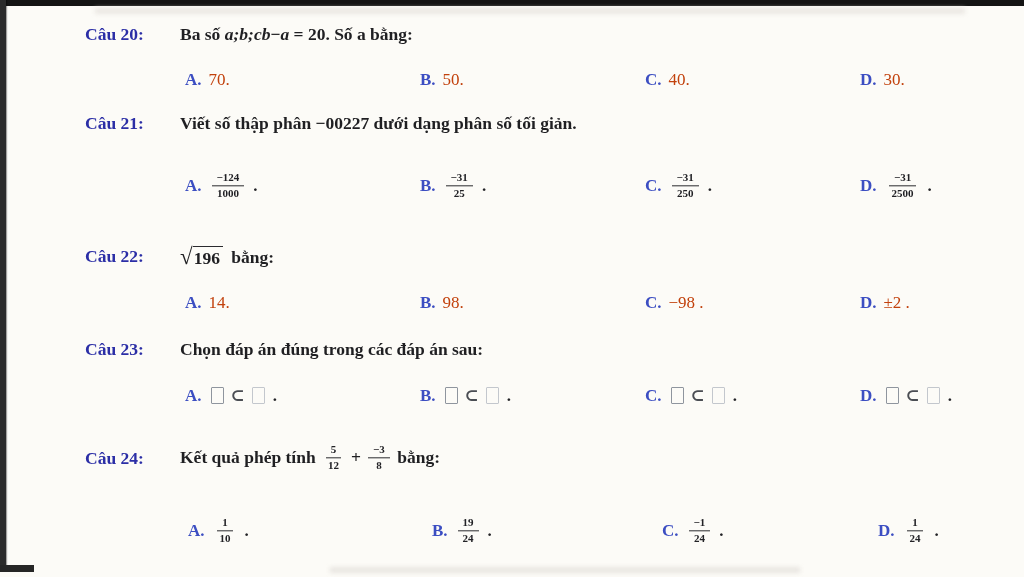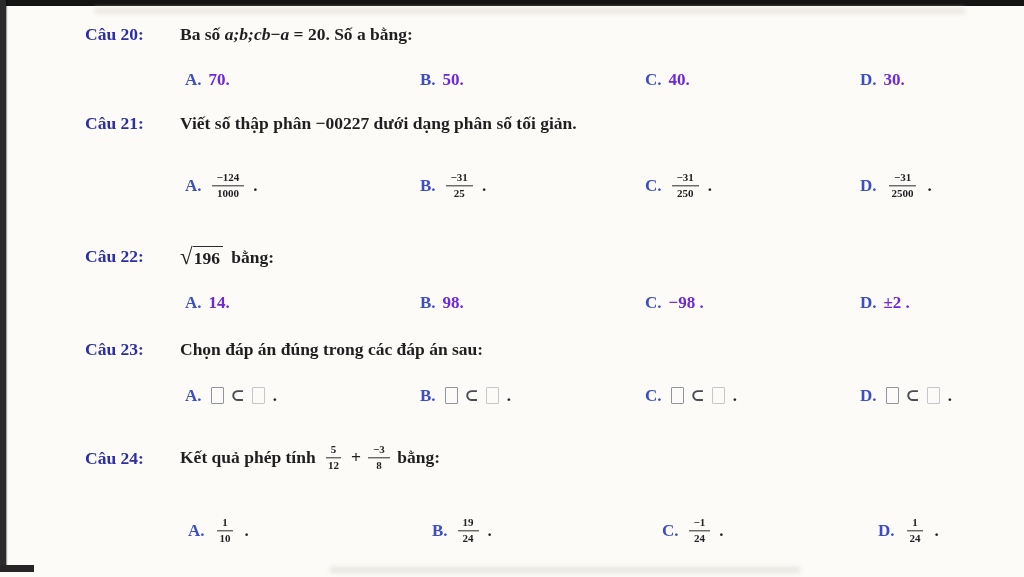--- a/index.html
+++ b/index.html
@@ -28,21 +28,21 @@
     display:flex;align-items:center;
     color:#1f1f22;font-weight:700;font-size:17.5px;white-space:pre;
   }
   .vcenter .qlabel{top:50%;transform:translateY(-50%);}
   .vcenter .qbody{top:50%;transform:translateY(-50%);}
   .it{font-style:italic;}
 
   .optrow{position:absolute;left:0;width:1024px;height:0;}
   .opt{position:absolute;top:0;display:flex;align-items:center;white-space:pre;font-size:17px;}
   .olt{color:#3c4ec2;font-weight:700;margin-right:7px;}
-  .ov{color:#6d28d9;font-weight:700;}
+  .ov{color:#c2410c;font-weight:400;}
 
   .frac{display:inline-flex;flex-direction:column;align-items:center;vertical-align:middle;margin:0 3px;font-weight:700;color:#222226;font-size:11px;}
   .frac .fnum{display:block;padding:0 5px 1px 5px;border-bottom:1.7px solid #2a2a2e;line-height:1.2;}
   .frac .fden{display:block;padding:1px 5px 0 5px;line-height:1.2;}
 
   .sqrt{display:inline-flex;align-items:flex-start;margin-right:4px;}
   .radsign{font-size:23px;font-weight:400;line-height:1;transform:translateY(-1px);}
   .radicand{border-top:1.8px solid #2a2a2e;padding:1px 3px 0 1px;font-weight:700;}
 
   .tofu{display:inline-block;width:11px;height:15px;border:1.6px solid #8f959e;margin:0 7px 0 2px;border-radius:1px;}

